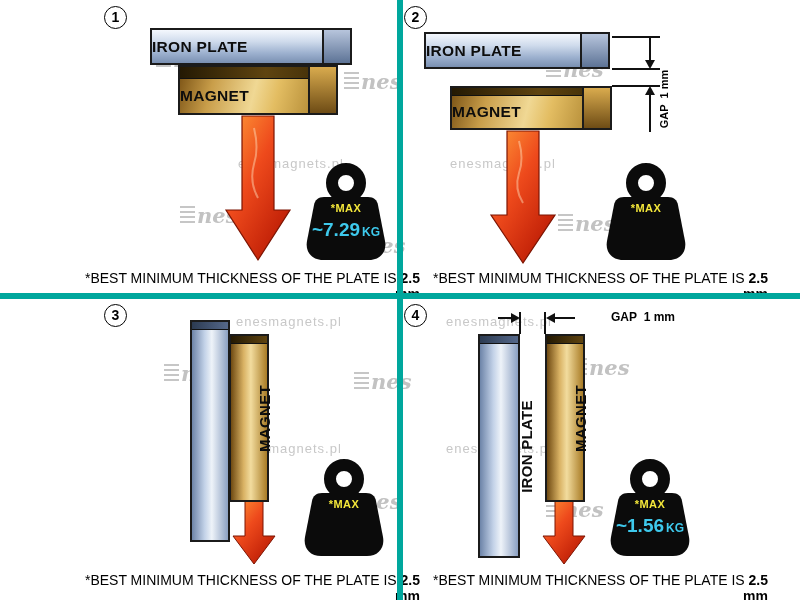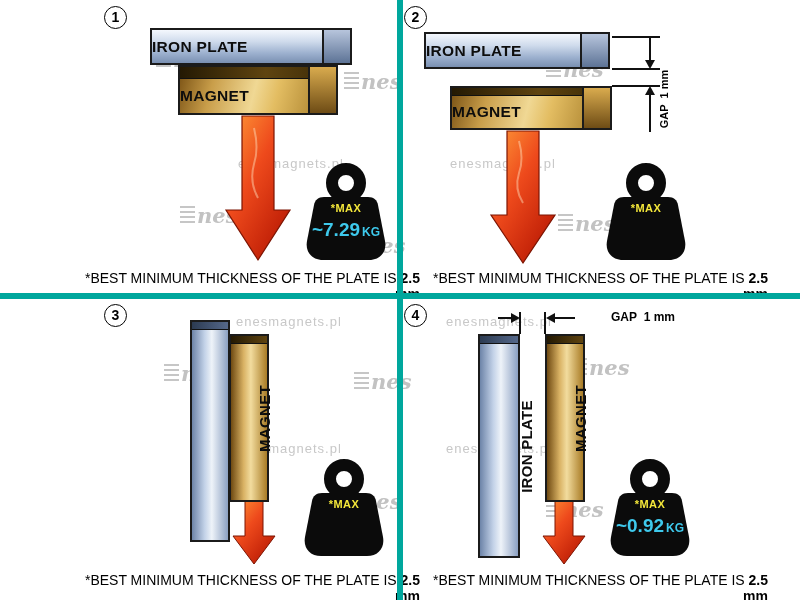--- a/index.html
+++ b/index.html
@@ -267,21 +267,21 @@
       </defs>
     <polygon points="13,2 31,2 31,40 43,40 22,68 1,40 13,40" fill="url(#ag4)" stroke="#7d1402" stroke-width="1"></polygon>
   </svg>
 
   <div class="kettlebell" style="left:604px;top:456px;">
     <svg width="92" height="102" viewBox="0 0 92 102">
       <circle cx="46" cy="23" r="14" fill="none" stroke="#0b0b0b" stroke-width="12"></circle>
       <path d="M24,37 H68 C74,37 77,40 78,45 L85,81 C87,92 80,100 69,100 H23 C12,100 5,92 7,81 L14,45 C15,40 18,37 24,37 Z" fill="#0b0b0b"></path>
     </svg>
     <div class="kb-max">*MAX</div>
-    <div class="kb-value"><span>~0.92</span><span class="kb-unit">KG</span></div>
+    <div class="kb-value"><span>~1.56</span><span class="kb-unit">KG</span></div>
   </div>
 
   <div class="caption" style="left:428px;top:572px;">
     <span>*BEST MINIMUM THICKNESS OF THE PLATE IS</span> <b>2.5 mm</b>
   </div>
 
   <div class="divider-v"></div>
   <div class="divider-h"></div>
 
 </div>

